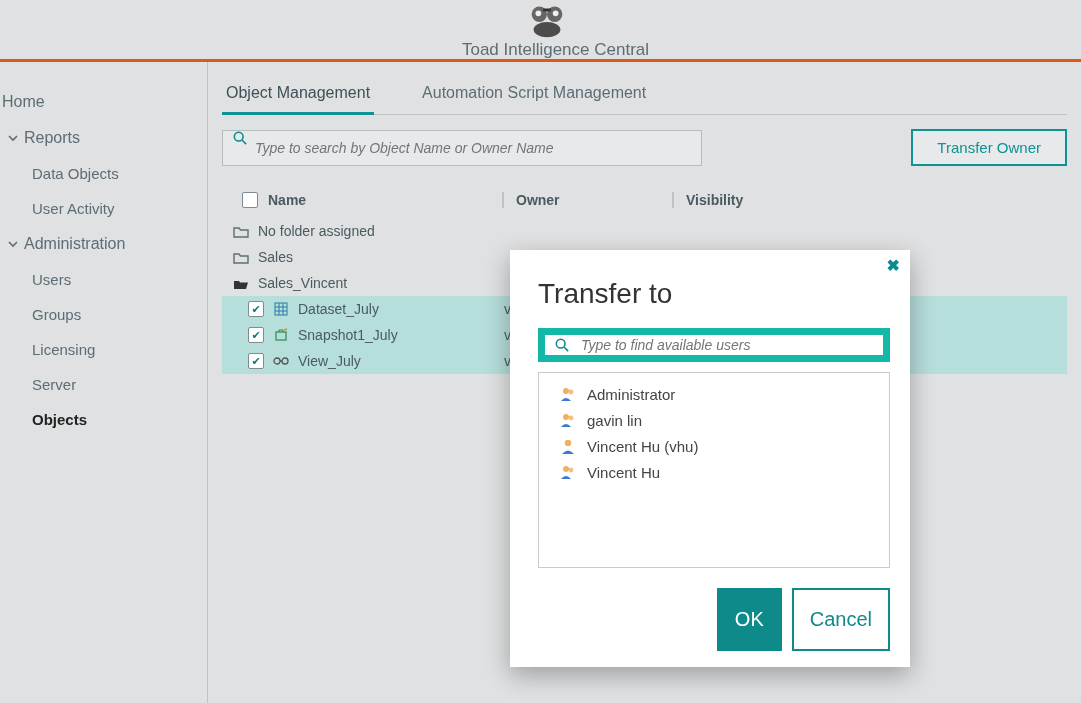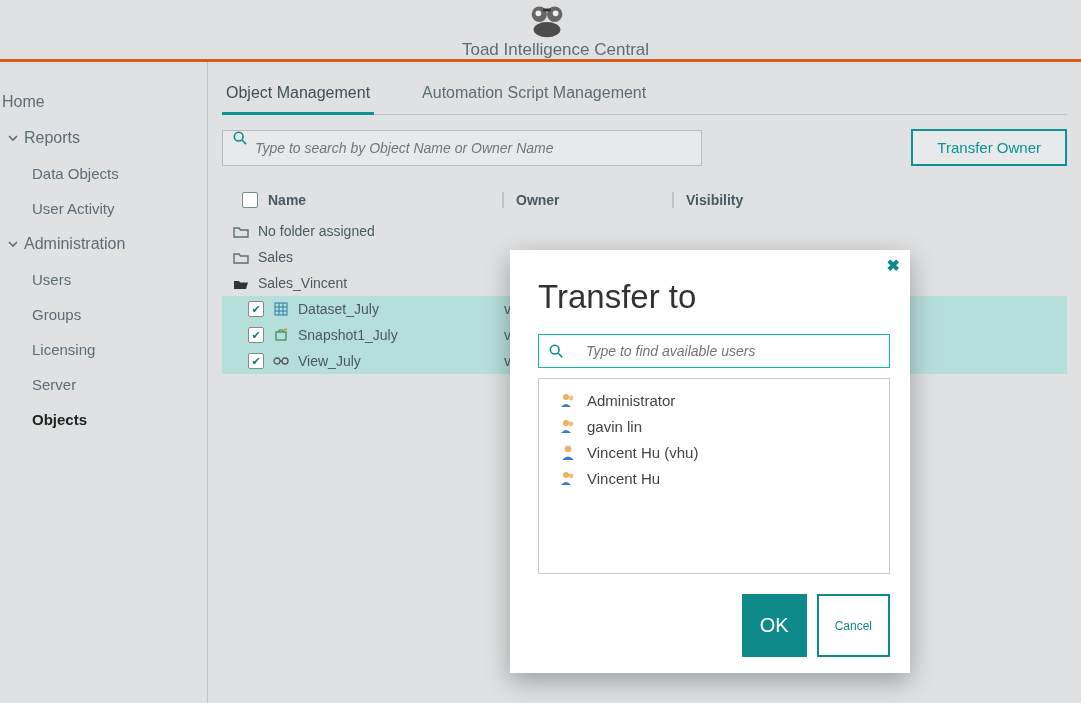--- a/index.html
+++ b/index.html
@@ -162,31 +162,31 @@
       box-shadow: 0 8px 24px rgba(0,0,0,0.3);
       padding: 18px 20px 16px 28px;
       z-index: 50;
     }
     .dlg-close {
       position:absolute; right: 10px; top: 6px;
       color: #0f8a8a; font-weight: 900; cursor:pointer;
       font-size: 16px;
     }
     .dlg-title {
-      font-size: 33px;
+      font-size: 28px;
       color: #333;
       font-weight: 500;
       margin-top: 10px;
       margin-bottom: 18px;
     }
     .dlg-search {
       display:flex; align-items:center;
-      border: 1px solid #14b8a6;
+      border: 7px solid #14b8a6;
       height: 34px;
-      padding: 0 10px; gap:23px;
+      padding: 0 10px; gap:12px;
       margin-bottom: 10px;
     }
     .dlg-search input {
       flex:1; border:none; font-size:14px; font-style:italic; color:#888;
       outline:none;
     }
     .user-list {
       border: 1px solid #c6cccf;
       height: 196px;
       padding: 8px 20px;
@@ -202,21 +202,21 @@
     .dlg-actions {
       display:flex; justify-content: flex-end; gap: 10px;
       margin-top: 20px;
     }
     .btn-primary {
       background:#0f8a8a; color:#fff; border:none;
       padding: 20px 18px; font-size:20px; cursor:pointer;
     }
     .btn-secondary {
       background:#fff; color:#0f8a8a; border:2px solid #0f8a8a;
-      padding: 7px 16px; font-size:12px; cursor:pointer;
+      padding: 7px 16px; font-size:20px; cursor:pointer;
     }
   </style>
 </head>
 <body>
 
 <div class="app-header">
   <div class="app-logo">
     <svg viewBox="0 0 48 40" width="46" height="40">
       <ellipse cx="24" cy="30" rx="14" ry="8" fill="#4c4c4c"></ellipse>
       <circle cx="16" cy="14" r="8" fill="#666"></circle>

